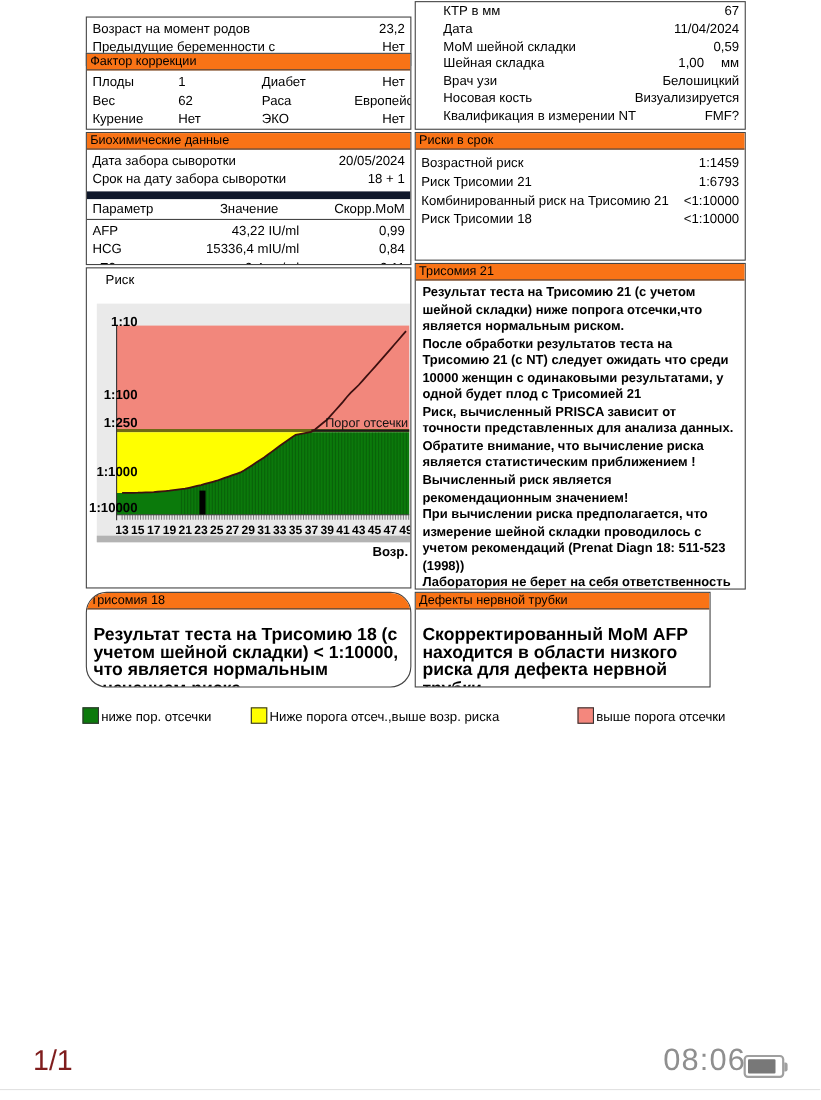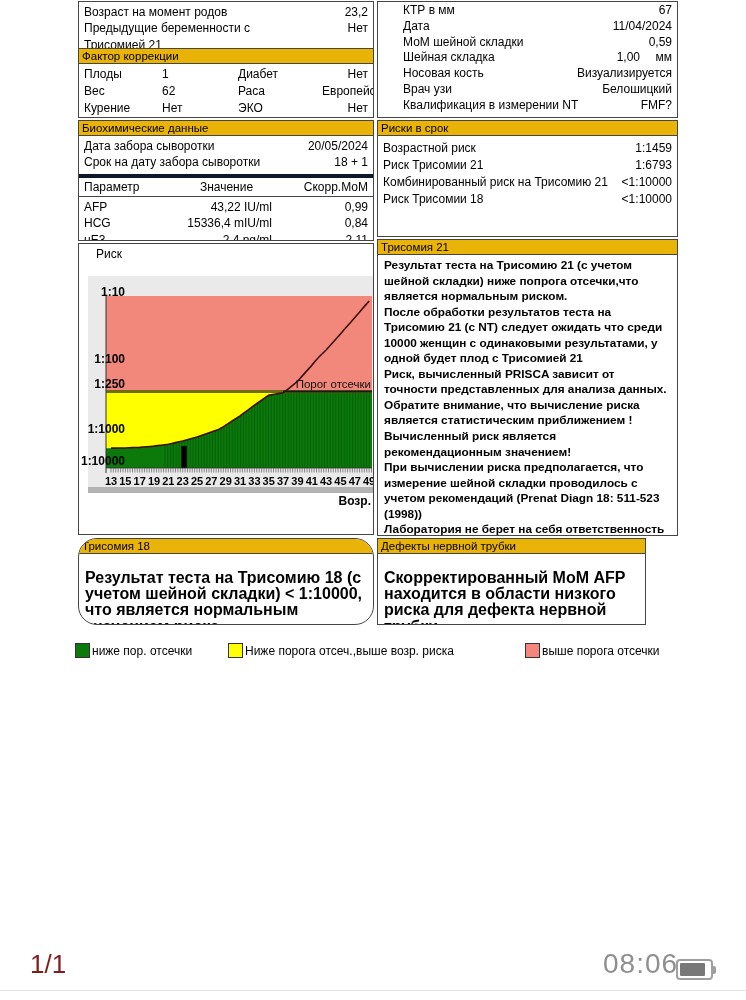--- a/index.html
+++ b/index.html
@@ -1,41 +1,41 @@
 <!DOCTYPE html>
 <html><head>
 <meta charset="utf-8">
 <style>
   html,body{margin:0;padding:0;background:#fff;}
   .page{position:relative;width:746px;height:1000px;background:#fff;overflow:hidden;
         font-family:"Liberation Sans","DejaVu Sans",sans-serif;color:#000;}
   .box{position:absolute;border:1px solid #454545;background:#fff;overflow:hidden;box-sizing:border-box;}
-  .hdr{height:14px;line-height:14px;background:#eab308;border-bottom:1px solid #454545;
+  .hdr{height:14px;line-height:14px;background:#f97316;border-bottom:1px solid #454545;
        font-size:11.5px;padding-left:3px;white-space:nowrap;}
   .rows{padding:2px 5px 0 5px;}
   .krow{display:flex;justify-content:space-between;font-size:12px;line-height:16.3px;}
   .krow .lbl{text-align:left;}
   .krow .val{text-align:right;white-space:nowrap;}
   .krow .val .unit{display:inline-block;width:32px;text-align:right;}
   .g4{display:grid;grid-template-columns:78px 76px 84px 1fr;font-size:12px;line-height:16.8px;padding:0 5px;}
   .g4 :nth-child(4){text-align:right;}
-  .phead{margin-top:3px;border-top:4px solid #0f172a;border-bottom:1px solid #454545;
+  .phead{margin-top:3px;border-top:7px solid #0f172a;border-bottom:1px solid #454545;
          display:grid;grid-template-columns:85px 115px 1fr;font-size:12px;line-height:16px;padding:1px 5px;}
   .phead :nth-child(2){text-align:center;}
   .phead :nth-child(3){text-align:right;}
   .prow{display:grid;grid-template-columns:85px 103px 1fr;font-size:12px;line-height:16.6px;padding:0 5px;}
   .prow :nth-child(2){text-align:right;}
   .prow :nth-child(3){text-align:right;}
   .txt{padding:16px 6px;font-size:16px;line-height:16.2px;}
   .txt.bold{font-weight:bold;}
   .paras{padding:3px 6px;font-size:11.8px;line-height:15.55px;}
   .paras p{margin:0;font-weight:bold;}
   .paras p.bold{font-weight:bold;}
   
-  #boxA{left:78px;top:1px;width:296px;height:62px;}
+  #boxA{left:78px;top:15px;width:296px;height:45px;}
   #boxB{left:78px;top:48px;width:296px;height:70px;}
   #boxC{left:78px;top:120px;width:296px;height:121px;}
   #boxD{left:78px;top:243px;width:296px;height:292px;}
   #boxE{left:78px;top:538px;width:296px;height:87px;border-radius:19px;}
   #boxF{left:377px;top:1px;width:301px;height:117px;padding-left:20px;}
   #boxG{left:377px;top:120px;width:301px;height:117px;}
   #boxH{left:377px;top:239px;width:301px;height:297px;}
   #boxI{left:377px;top:538px;width:269px;height:87px;}
   
   .legend-item{position:absolute;top:643px;display:flex;align-items:center;font-size:12px;}
@@ -192,26 +192,26 @@
         </div>
         <div class="krow" style="line-height: 15.8px;">
           <span class="lbl">МоМ шейной складки</span>
           <span class="val">0,59</span>
         </div>
         <div class="krow" style="line-height: 15.8px;">
           <span class="lbl">Шейная складка</span>
           <span class="val"><span>1,00</span><span class="unit">мм</span></span>
         </div>
         <div class="krow" style="line-height: 15.8px;">
+          <span class="lbl">Врач узи</span>
+          <span class="val">Белошицкий</span>
+        </div>
+        <div class="krow" style="line-height: 15.8px;">
           <span class="lbl">Носовая кость</span>
           <span class="val">Визуализируется</span>
-        </div>
-        <div class="krow" style="line-height: 15.8px;">
-          <span class="lbl">Врач узи</span>
-          <span class="val">Белошицкий</span>
         </div>
         <div class="krow" style="line-height: 15.8px;">
           <span class="lbl">Квалификация в измерении NT</span>
           <span class="val">FMF?</span>
         </div>
       </div>
   </div>
 
   <div class="box" id="boxG">
     <div class="hdr">Риски в срок</div>

